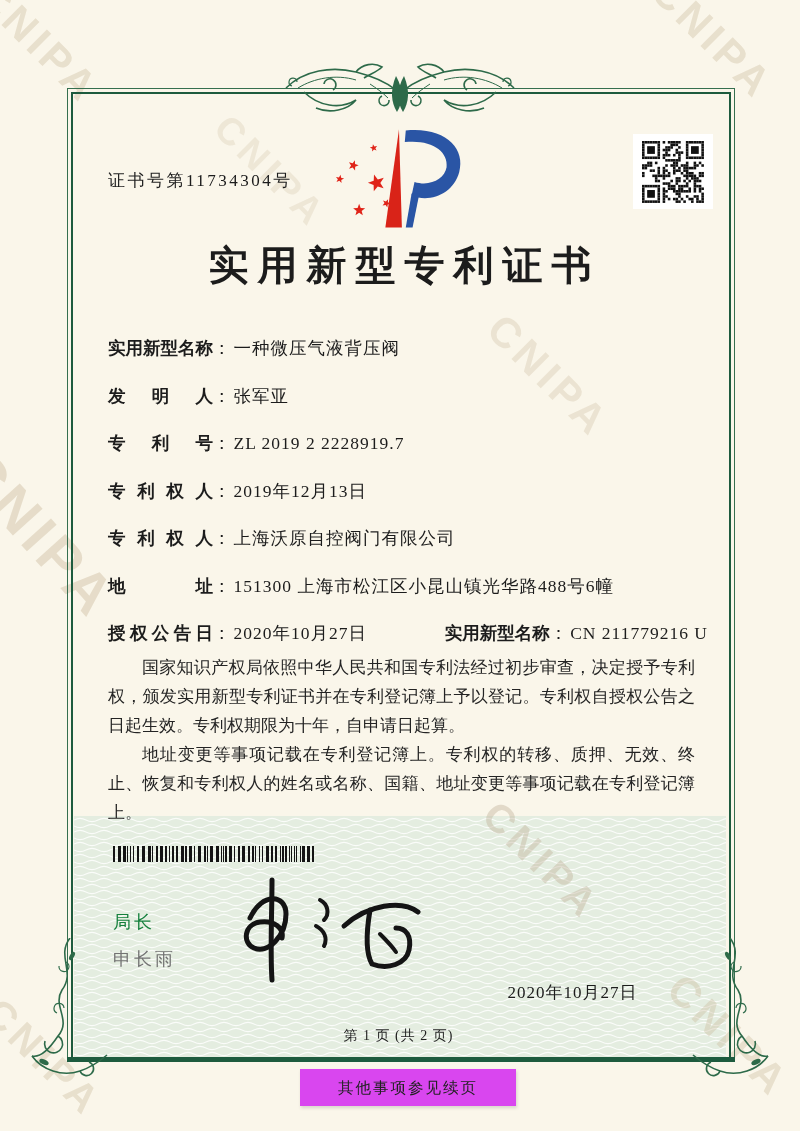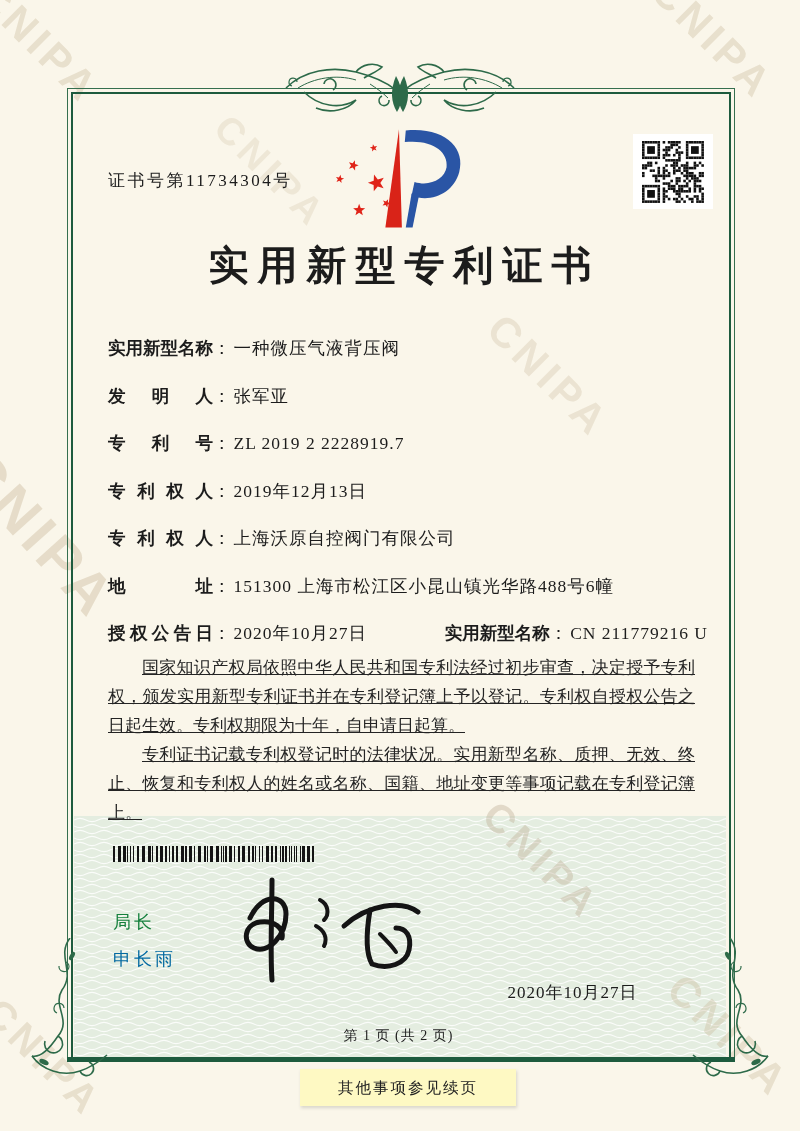--- a/index.html
+++ b/index.html
@@ -47,35 +47,35 @@
   .fields{position:absolute; left:108px; top:336px; width:600px; font-size:17.5px;}
   .frow{display:flex; align-items:baseline; height:24px; margin-bottom:23.5px; white-space:nowrap;}
   .lbl{display:inline-block; width:105px; text-align:justify; text-align-last:justify;font-weight:bold;}
   .colon{margin-right:3px;}
   .val{letter-spacing:1px;}
   .fg{display:inline-flex; align-items:baseline; width:347px;}
   .fg2{display:inline-flex; align-items:baseline;}
   
   .paras{position:absolute; left:108px; top:653px; width:587px; font-size:17px;
     line-height:29px; text-align:justify; color:#242424;}
-  .paras p{margin:0; text-indent:2em;text-decoration:underline;}
+  .paras p{margin:0; text-indent:2em;}
   
   .barcode{position:absolute; left:113px; top:846px; width:206px; height:16px;}
   
   .sig-title{position:absolute; left:113px; top:910px; font-size:18px; letter-spacing:3px;
     font-family:"Liberation Sans","DejaVu Sans",sans-serif; color:#15803d;}
   .sig-name{position:absolute; left:113px; top:947px; font-size:18px; letter-spacing:3px;
-    font-family:"Liberation Sans","DejaVu Sans",sans-serif; color:#0369a1;}
+    font-family:"Liberation Sans","DejaVu Sans",sans-serif; color:#737373;}
   .signature{position:absolute; left:220px; top:872px; width:215px; height:115px;}
   .date{position:absolute; left:455px; top:981px; width:235px; text-align:center;
     font-size:17px; letter-spacing:1px;}
   .page-info{position:absolute; left:0; right:3px; top:1027px; text-align:center;
     font-size:14px; letter-spacing:1px; color:#1f1f1f;}
   .footer-note{position:absolute; left:300px; top:1069px; width:216px; height:37px;
-    background:#fef9c3; line-height:37px; text-align:center; font-size:15.5px;
+    background:#d946ef; line-height:37px; text-align:center; font-size:15.5px;
     letter-spacing:2px; box-shadow:1px 2px 3px rgba(120,120,110,.25); color:#222;}
   svg{display:block;}
 </style>
 </head>
 <body>
 
 <div class="page">
 
   <div class="wave-band">
     <svg id="wave-svg" width="652" height="241" viewBox="0 0 652 241">
@@ -500,21 +500,21 @@
       <span class="fg2">
         <span class="lbl">实用新型名称</span>
           <span class="colon">：</span>
           <span class="val">CN 211779216 U</span>
       </span>
     </div>
   </div>
 
   <div class="paras">
     <p>国家知识产权局依照中华人民共和国专利法经过初步审查，决定授予专利权，颁发实用新型专利证书并在专利登记簿上予以登记。专利权自授权公告之日起生效。专利权期限为十年，自申请日起算。</p>
-    <p>专利证书记载专利权登记时的法律状况。实用新型名称、质押、无效、终止、恢复和专利权人的姓名或名称、国籍、地址变更等事项记载在专利登记簿上。</p>
+    <p>地址变更等事项记载在专利登记簿上。专利权的转移、质押、无效、终止、恢复和专利权人的姓名或名称、国籍、地址变更等事项记载在专利登记簿上。</p>
   </div>
 
   <div class="barcode">
     <svg id="barcode-svg" width="206" height="16" viewBox="0 0 206 16">
         <rect x="0" y="0" width="2" height="16" fill="#141414"></rect>
         <rect x="5" y="0" width="3" height="16" fill="#141414"></rect>
         <rect x="10" y="0" width="3" height="16" fill="#141414"></rect>
         <rect x="14" y="0" width="1" height="16" fill="#141414"></rect>
         <rect x="17" y="0" width="1" height="16" fill="#141414"></rect>
         <rect x="20" y="0" width="1" height="16" fill="#141414"></rect>

